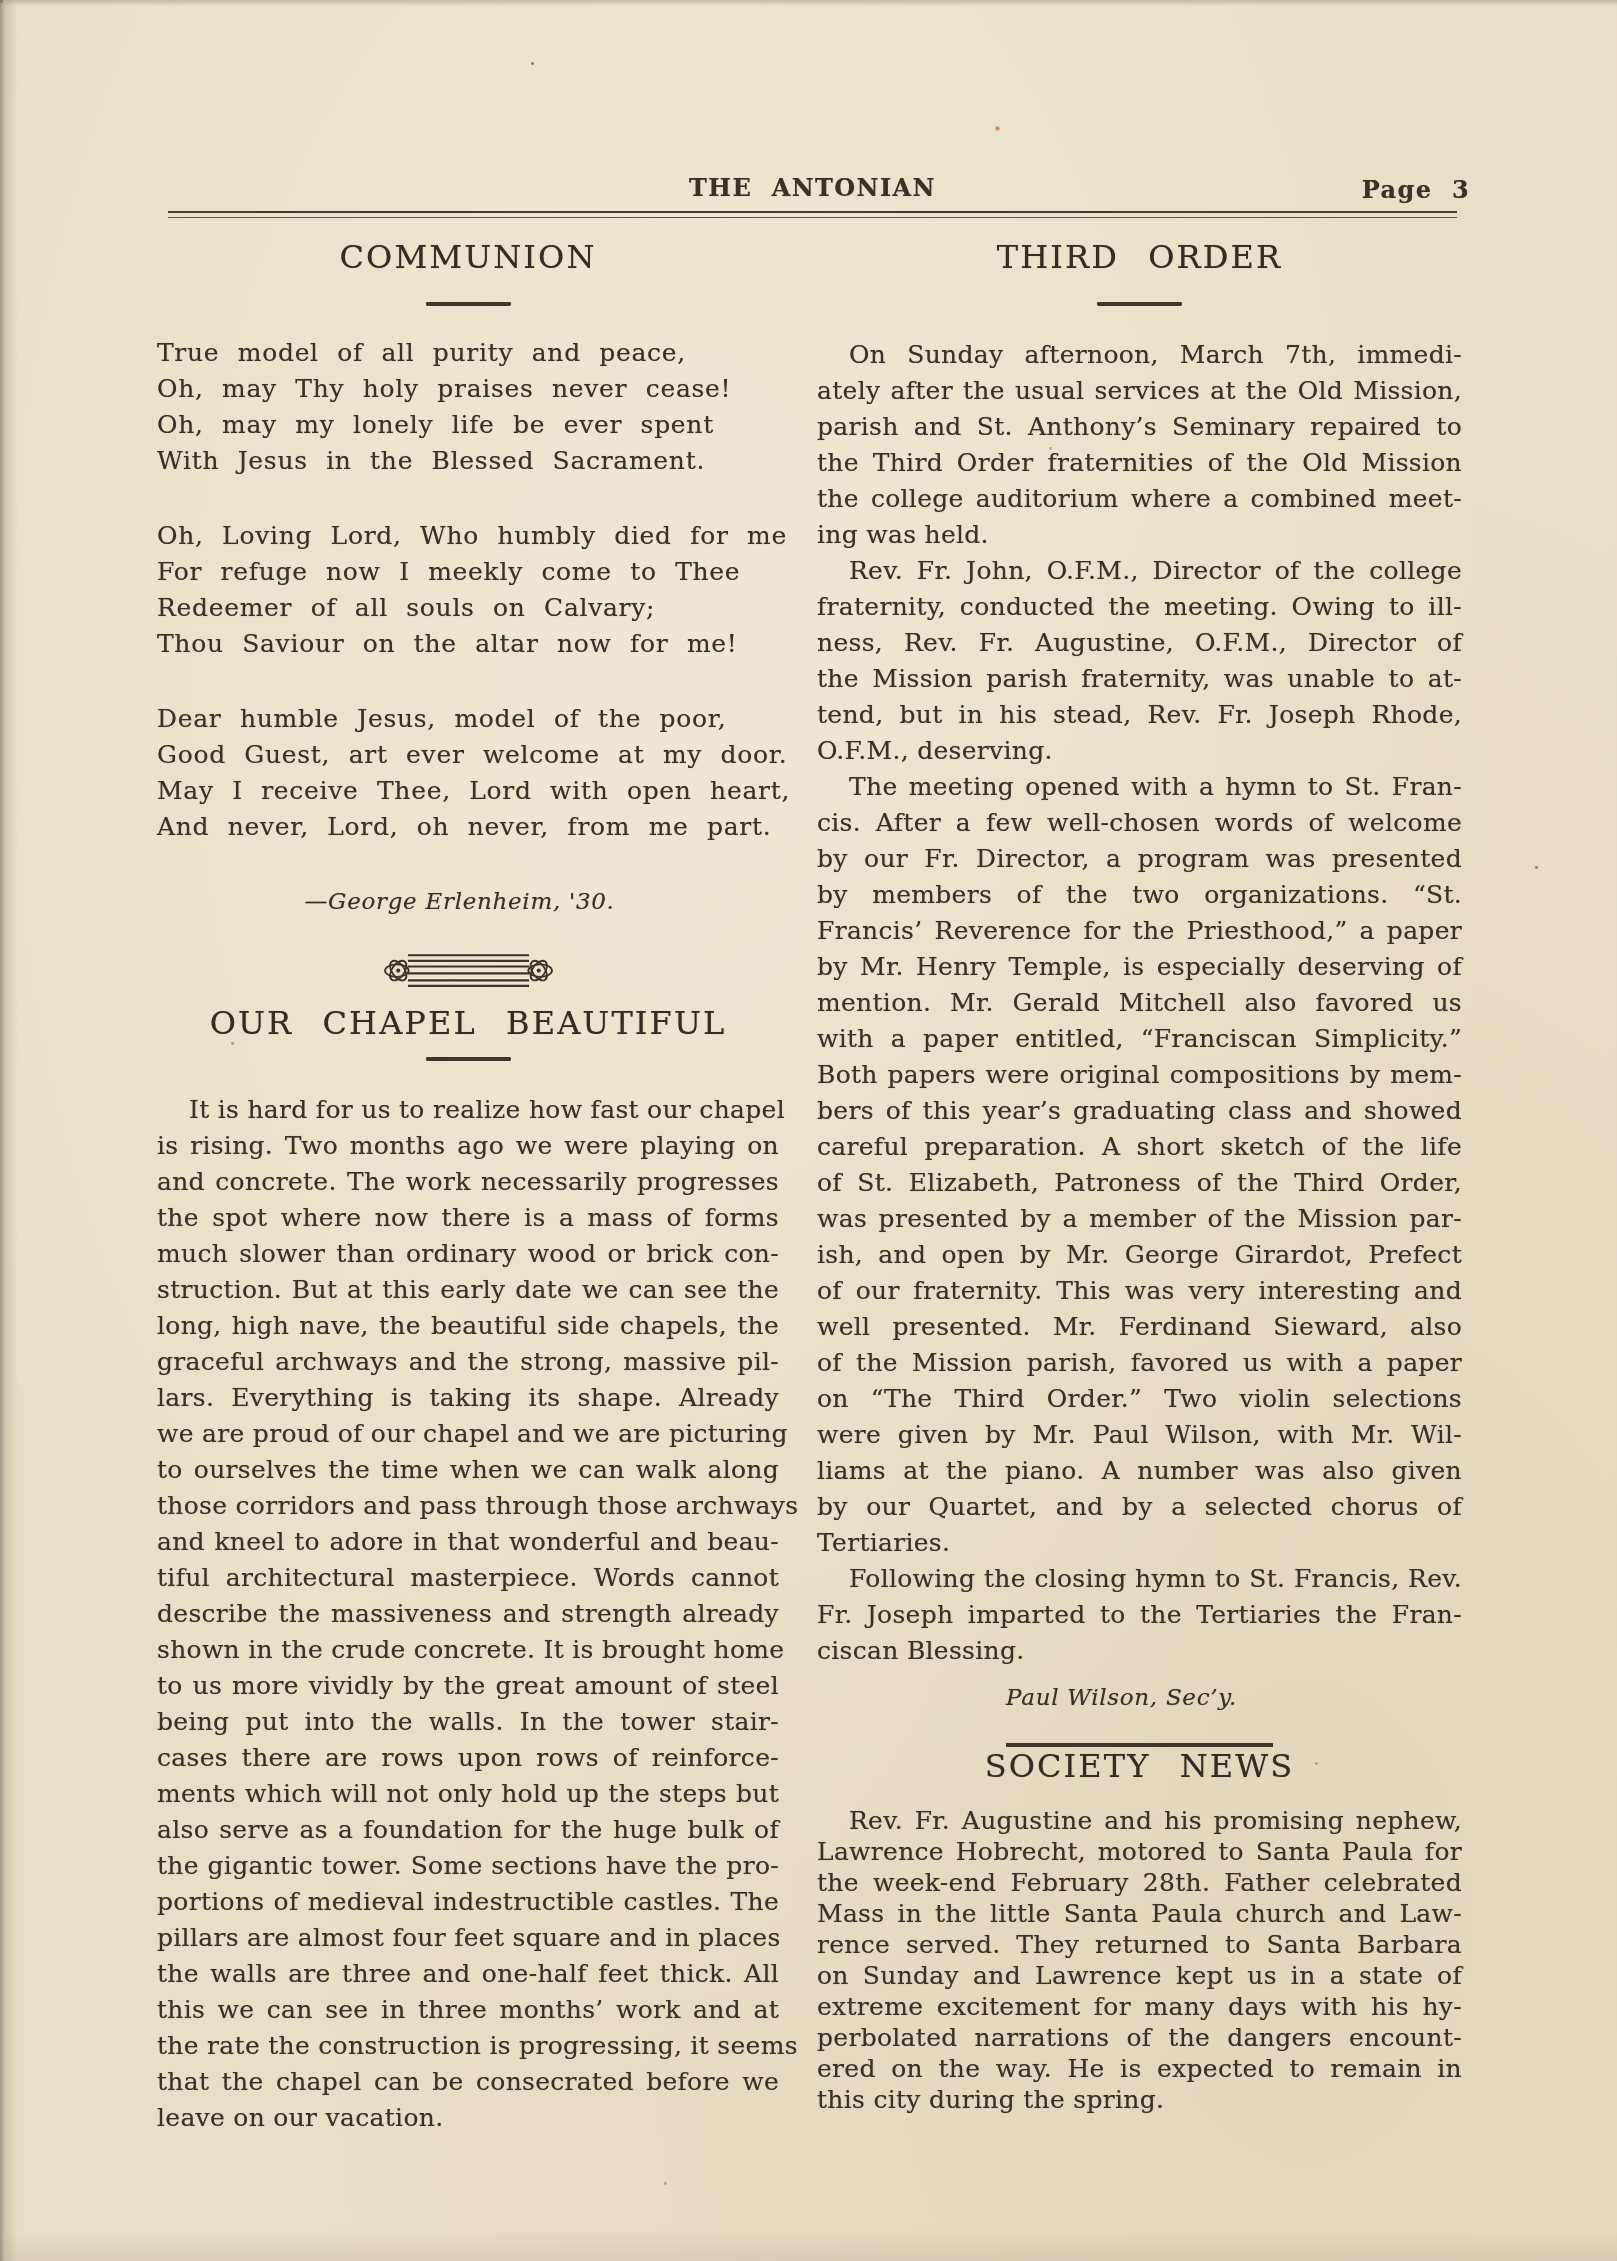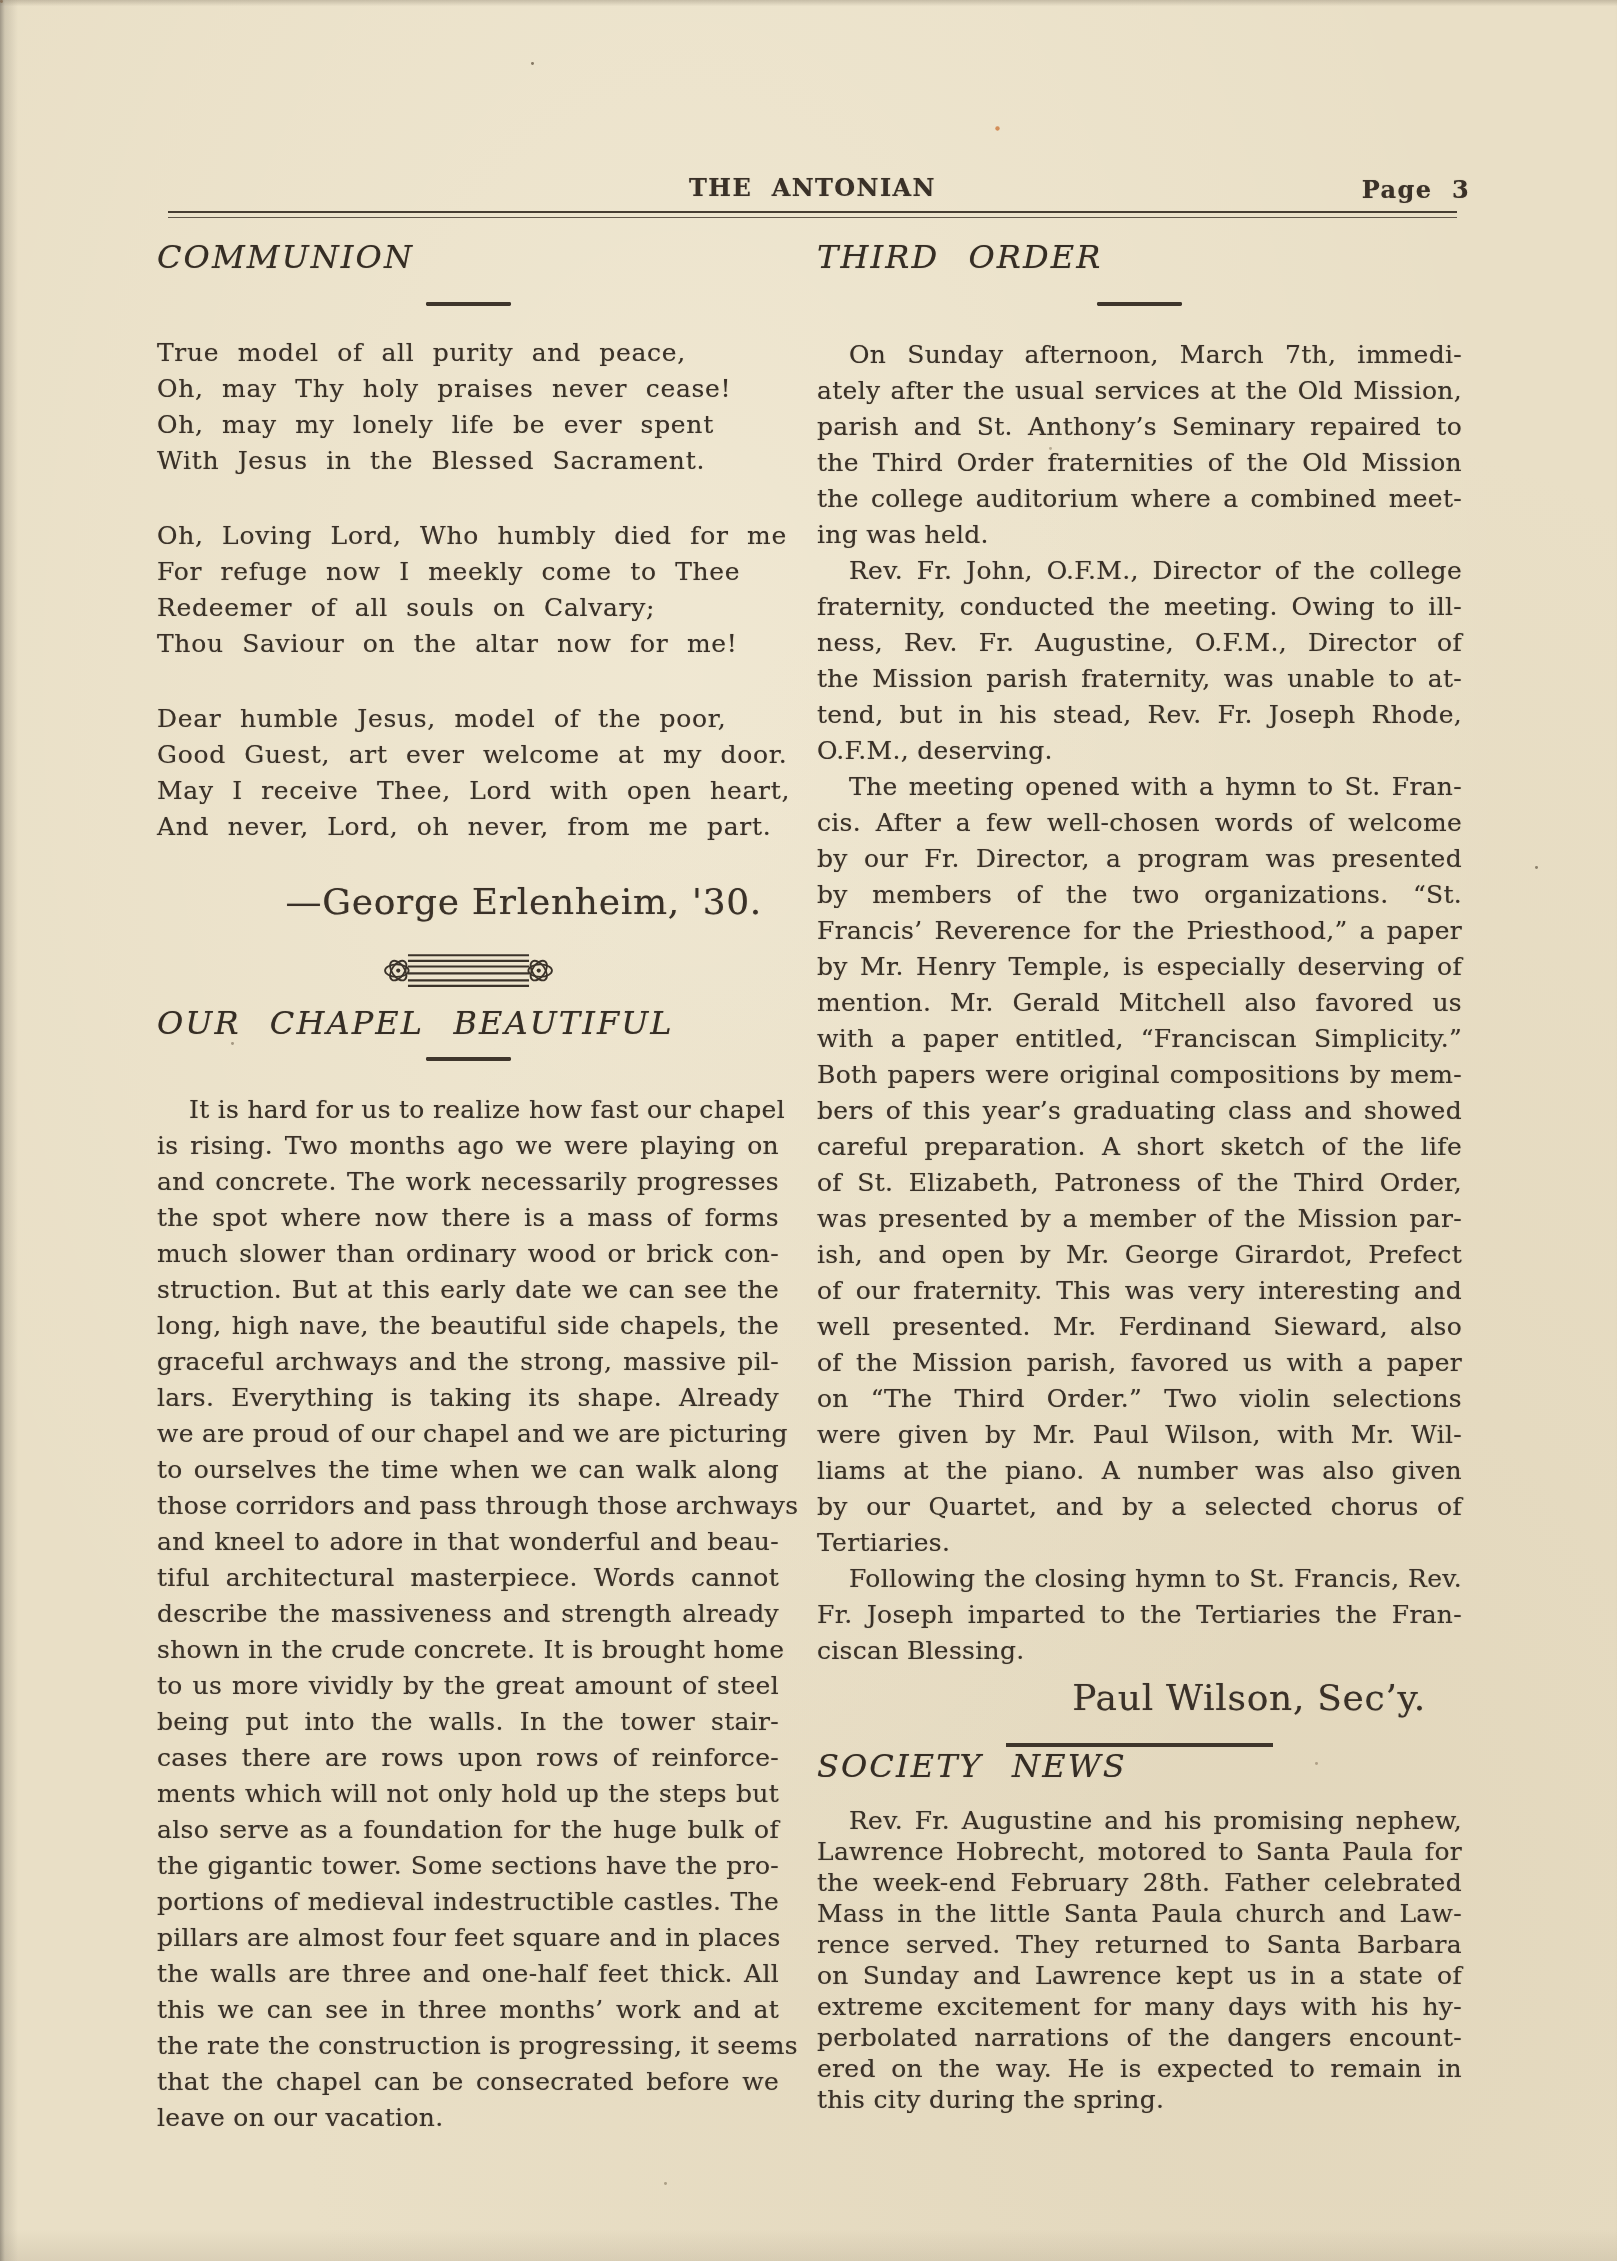--- a/index.html
+++ b/index.html
@@ -34,21 +34,21 @@
   .rule{position:absolute; left:168px; width:1289px; background:#463d32;}
   .rule.top1{top:211px; height:2.1px;}
   .rule.top2{top:217px; height:1.4px; opacity:.85;}
 
   
   .col{position:absolute; top:238px;}
   .col-left{left:157px; width:622px;}
   .col-right{left:817px; width:645px;}
 
   h2.head{
-    margin:0; text-align:left; font-weight:400; font-style:italic;
+    margin:0; text-align:center; font-weight:400; 
     font-size:32px; line-height:39px; letter-spacing:2.1px; word-spacing:17px;
     color:#352d24;
   }
   .head-rule{height:4.2px; width:85px; background:#3f362c; margin:25px auto 0 auto; border-radius:1.4px;}
   .head-rule.small{margin-top:14px;}
 
   
   .para{margin:0;}
   .bline{
     font-size:25px; line-height:36px; letter-spacing:0.3px;
@@ -61,22 +61,22 @@
   .soc .bline{ line-height:31px; }
 
   
   .poem{ margin-top:29px; }
   .stanza{ margin:0 0 39px 0; }
   .poem-line{
     font-size:25px; line-height:36px; letter-spacing:0.7px; word-spacing:9.8px;
     white-space:nowrap;
   }
   .attr{
-    font-size:36px; line-height:35px;
-    text-align:right; letter-spacing:0.7px;
+    font-style:italic; font-size:23px; line-height:35px;
+    text-align:center; letter-spacing:0.7px;
   }
   .attr.communion{ margin-top:8.4px; padding-right:17px; }
   .attr.wilson{ margin-top:11.2px; padding-right:36px; }
 
   
   .ornament{ margin:21px auto 0 auto; display:block; }
   .divider{ width:267px; height:3.5px; background:#3f362c; margin:28px auto 0 auto; }
 
   .mt-chapel-head{ margin-top:18px; }
   .mt-article{ margin-top:31px; }

